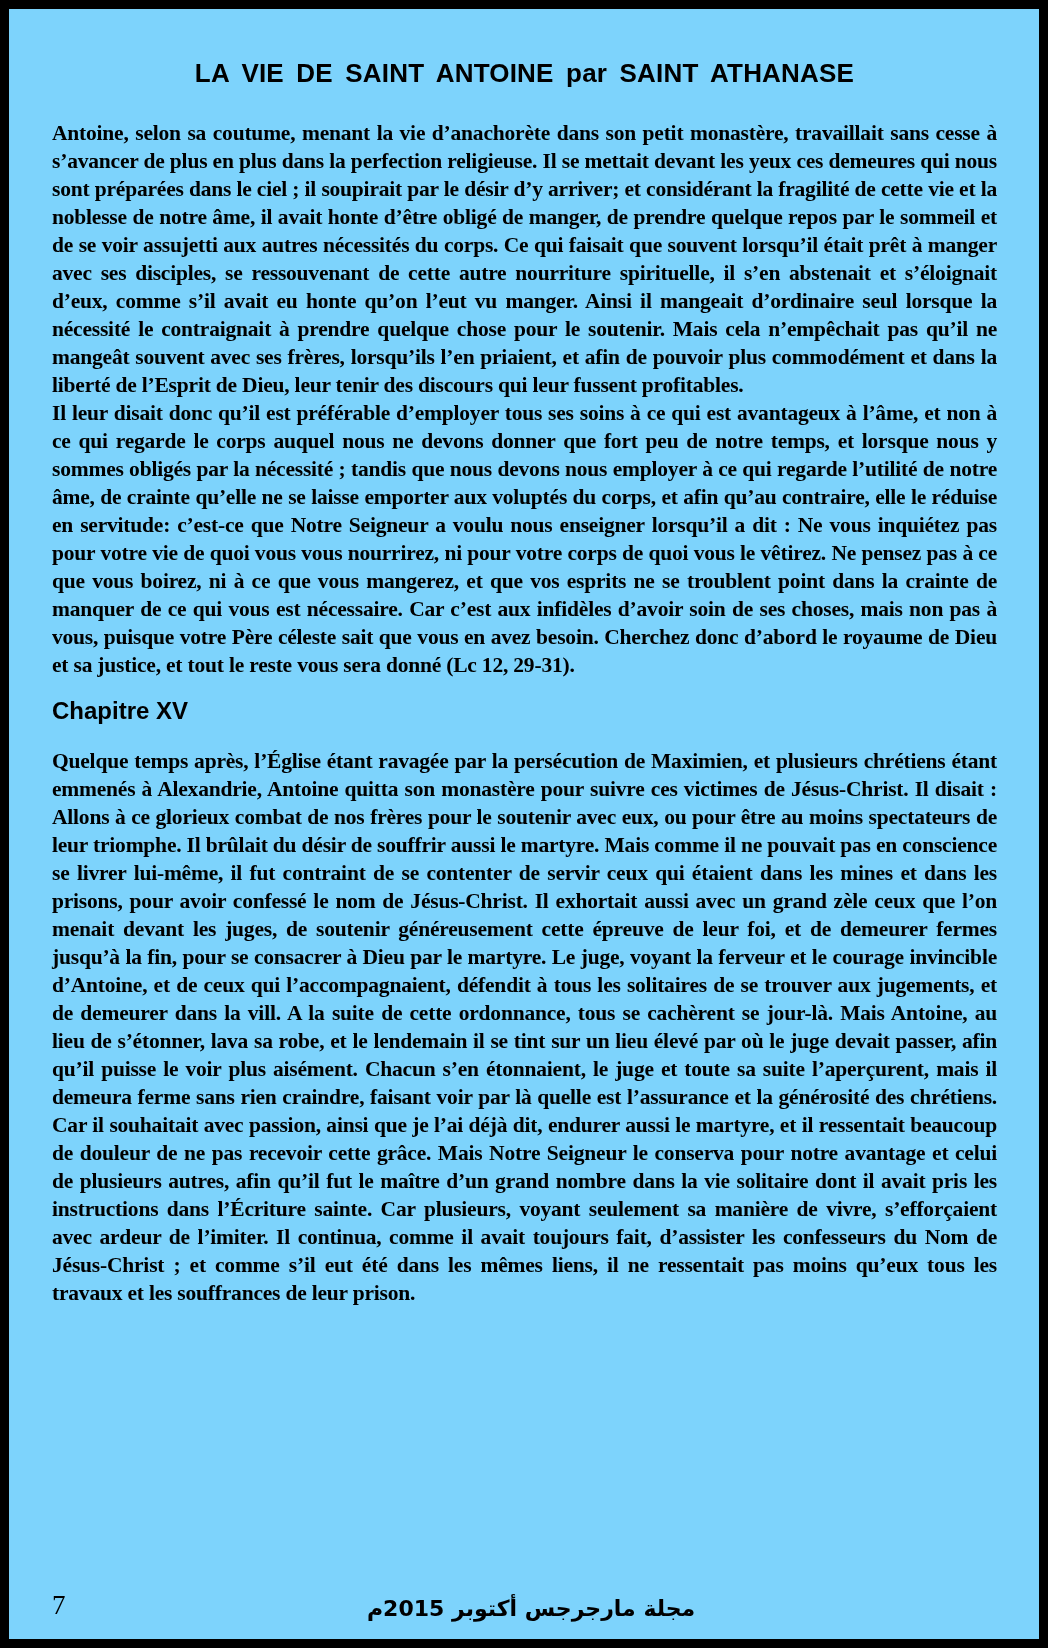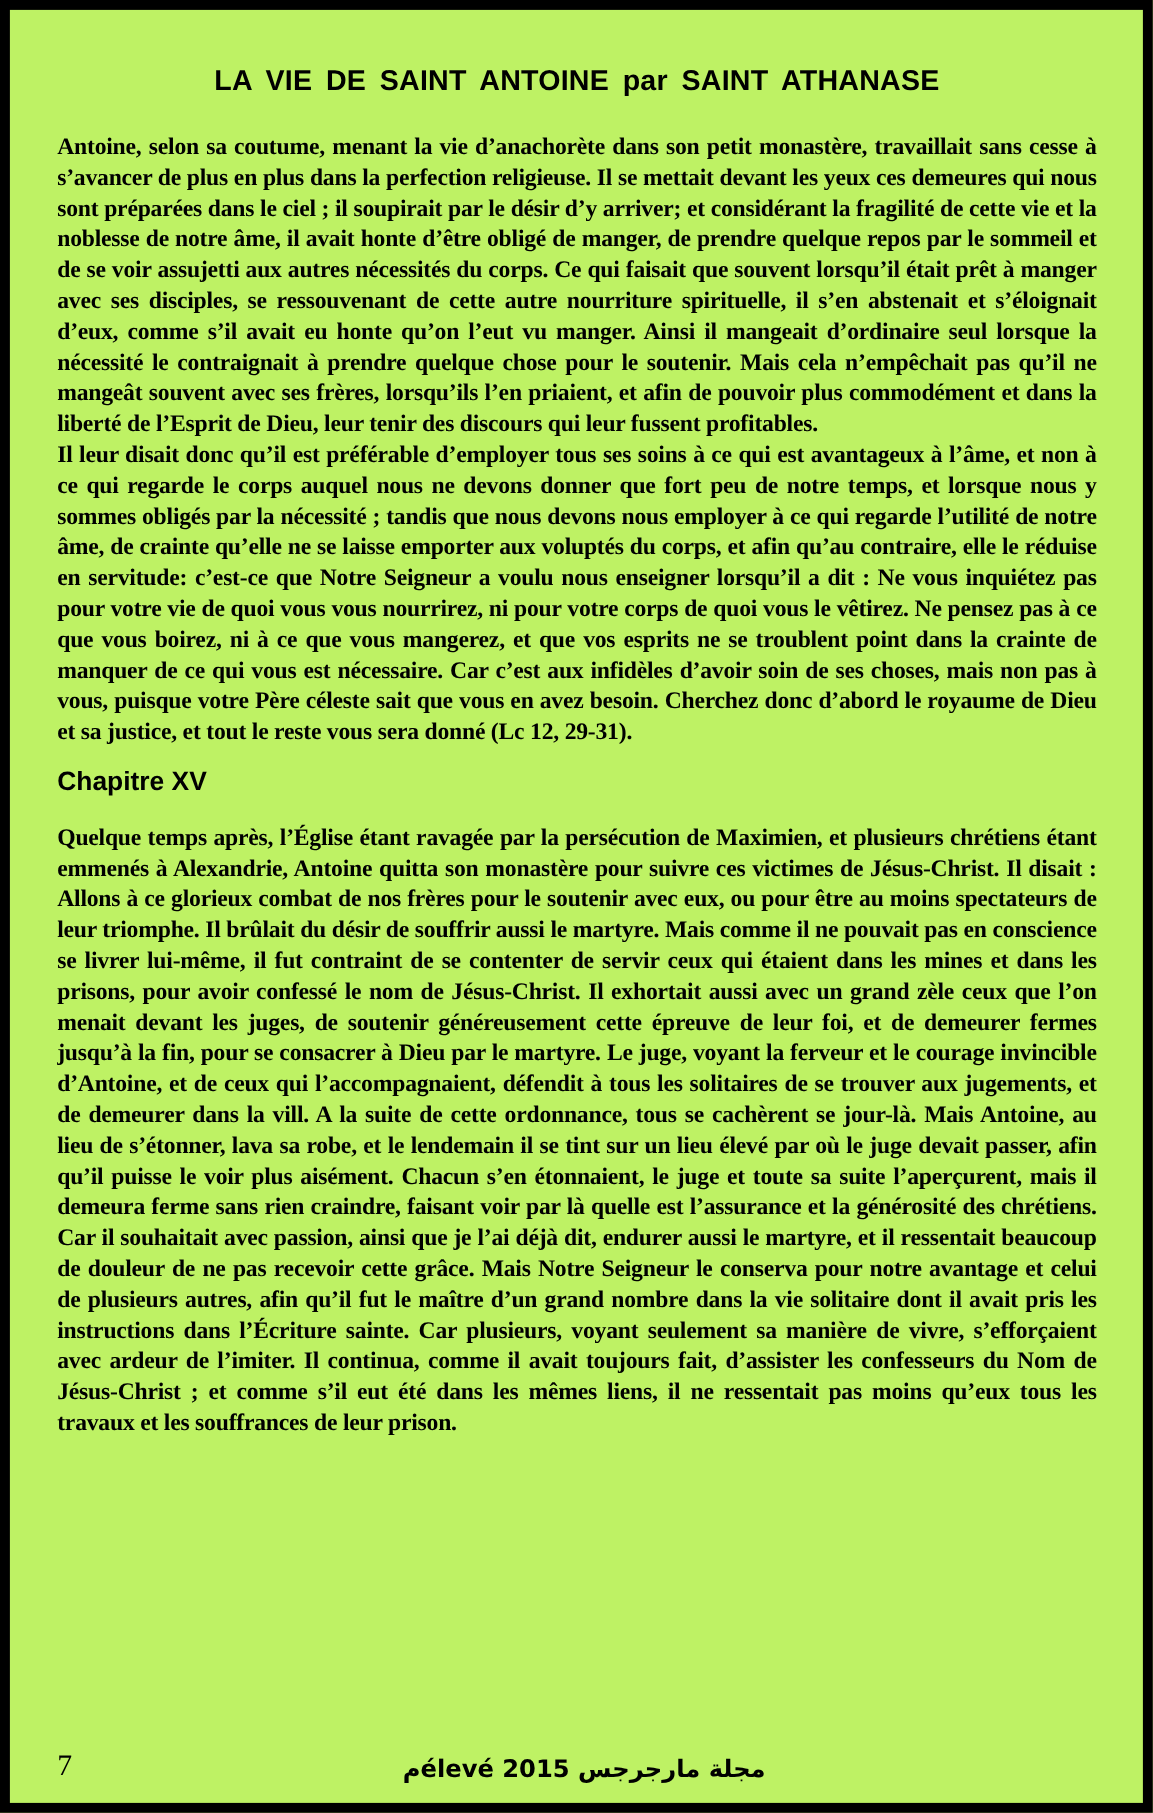--- a/index.html
+++ b/index.html
@@ -8,21 +8,21 @@
     width: 1048px;
     height: 1648px;
     background: #ffffff;
     overflow: hidden;
   }
   .page {
     position: absolute;
     inset: 0;
     box-sizing: border-box;
     border: 9px solid #000000;
-    background: #bef264;
+    background: #7dd3fc;
     font-family: "Liberation Sans", sans-serif;
     color: #000000;
     padding-left: 10px;
   }
   .content {
     position: absolute;
     top: 9px;
     left: 43px;
     right: 42px;
   }
@@ -97,15 +97,15 @@
     <div class="chapter-heading">Chapitre XV</div>
 
     <div class="body-text" style="margin-top:12px">
       <p>Quelque temps après, l’Église étant ravagée par la persécution de Maximien, et plusieurs chrétiens étant emmenés à Alexandrie, Antoine quitta son monastère pour suivre ces victimes de Jésus-Christ. Il disait : Allons à ce glorieux combat de nos frères pour le soutenir avec eux, ou pour être au moins spectateurs de leur triomphe. Il brûlait du désir de souffrir aussi le martyre. Mais comme il ne pouvait pas en conscience se livrer lui-même, il fut contraint de se contenter de servir ceux qui étaient dans les mines et dans les prisons, pour avoir confessé le nom de Jésus-Christ. Il exhortait aussi avec un grand zèle ceux que l’on menait devant les juges, de soutenir généreusement cette épreuve de leur foi, et de demeurer fermes jusqu’à la fin, pour se consacrer à Dieu par le martyre. Le juge, voyant la ferveur et le courage invincible d’Antoine, et de ceux qui l’accompagnaient, défendit à tous les solitaires de se trouver aux jugements, et de demeurer dans la vill. A la suite de cette ordonnance, tous se cachèrent se jour-là. Mais Antoine, au lieu de s’étonner, lava sa robe, et le lendemain il se tint sur un lieu élevé par où le juge devait passer, afin qu’il puisse le voir plus aisément. Chacun s’en étonnaient, le juge et toute sa suite l’aperçurent, mais il demeura ferme sans rien craindre, faisant voir par là quelle est l’assurance et la générosité des chrétiens. Car il souhaitait avec passion, ainsi que je l’ai déjà dit, endurer aussi le martyre, et il ressentait beaucoup de douleur de ne pas recevoir cette grâce. Mais Notre Seigneur le conserva pour notre avantage et celui de plusieurs autres, afin qu’il fut le maître d’un grand nombre dans la vie solitaire dont il avait pris les instructions dans l’Écriture sainte. Car plusieurs, voyant seulement sa manière de vivre, s’efforçaient avec ardeur de l’imiter. Il continua, comme il avait toujours fait, d’assister les confesseurs du Nom de Jésus-Christ ; et comme s’il eut été dans les mêmes liens, il ne ressentait pas moins qu’eux tous les travaux et les souffrances de leur prison.</p>
     </div>
 
   </div>
 
   <div class="footer">
     <span class="page-number">7</span>
-    <span class="journal-note">مجلة مارجرجس élevé 2015م</span>
+    <span class="journal-note">مجلة مارجرجس أكتوبر 2015م</span>
   </div>
 </div>
 
 </body></html>

